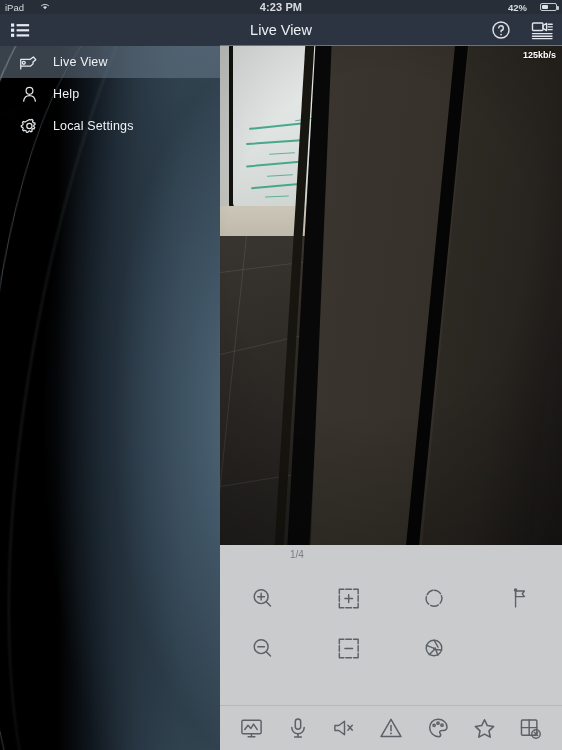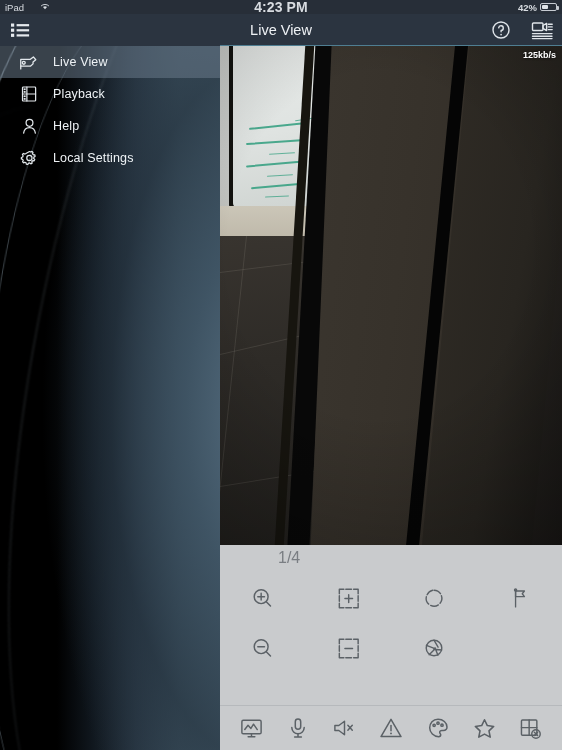--- a/index.html
+++ b/index.html
@@ -11,22 +11,22 @@
   }
   #app{ position:relative; width:562px; height:750px; overflow:hidden; }
 
   
   .statusbar{
     position:absolute; left:0; top:0; width:562px; height:14px;
     background:#272e38; color:#d8dce1; font-size:9.5px;
     display:flex; align-items:center; z-index:40;
   }
   .sb-left{ position:absolute; left:5px; display:flex; gap:16px; }
-  .sb-center{ position:absolute; left:0; width:562px; text-align:center; font-weight:bold; font-size:14px; letter-spacing:.1px;}
-  .sb-right{ position:absolute; right:5px; display:flex; align-items:center; gap:3px; font-weight:bold;}
+  .sb-center{ position:absolute; left:0; width:562px; text-align:center; font-weight:bold; font-size:11px; letter-spacing:.1px;}
+  .sb-right{ position:absolute; right:5px; display:flex; align-items:center; gap:13px; font-weight:bold;}
   .wifi-ico{ display:inline-block; width:9px; height:8px; }
   .batt{ position:relative; width:17px; height:8px; border:1px solid #c6cbd2; border-radius:2px; }
   .batt::after{ content:""; position:absolute; right:-3px; top:2px; width:2px; height:4px; background:#c6cbd2; border-radius:0 1px 1px 0; }
   .batt-fill{ position:absolute; left:1px; top:1px; bottom:1px; width:42%; background:#dfe3e8; border-radius:1px; }
 
   
   .navbar{
     position:absolute; left:0; top:14px; width:562px; height:32px;
     background:#2b3440; z-index:35;
   }
@@ -146,21 +146,21 @@
   .v-bitrate{
     position:absolute; right:6px; top:4px; color:#fff; font-size:9px;
     font-weight:bold; text-shadow:0 0 3px rgba(0,0,0,.85); z-index:5;
   }
 
   
   .ptz{
     position:absolute; left:220px; top:545px; width:342px; height:160px;
     background:#c9cbcd; z-index:12;
   }
-  .ptz-page{ position:absolute; left:58px; top:4px; font-size:16px; color:#7a7e83; }
+  .ptz-page{ position:absolute; left:70px; top:4px; font-size:10px; color:#7a7e83; }
   .ptz-grid{
     position:absolute; left:0; top:36px; width:342px;
     display:grid; grid-template-columns:repeat(4,1fr); row-gap:16px;
     justify-items:center; align-items:center;
   }
   .ptz-btn{ width:34px; height:34px; display:flex; align-items:center; justify-content:center; cursor:pointer; }
 
   
   .toolbar{
     position:absolute; left:220px; top:705px; width:342px; height:45px;
@@ -243,33 +243,20 @@
         <span class="sb-ico">
           <svg viewBox="0 0 24 20" width="22" height="19">
             <path d="M3 6.5h10.5l3.3-2.6 2.6 3.1-3 2.4v2.1L13.5 14H3z" class="stroke-l"></path>
             <circle cx="6.3" cy="10.3" r="1.6" class="stroke-l"></circle>
             <path d="M3 14v3" class="stroke-l"></path>
           </svg>
         </span>
         <span class="sb-label">Live View</span>
       </div>
 
-      <div class="sb-item">
-        <span class="sb-ico">
-          <svg viewBox="0 0 24 22" width="21" height="20">
-            <rect x="4" y="3" width="15" height="16" rx="1" class="stroke-l"></rect>
-            <path d="M9 3v16M4 11h15" class="stroke-l"></path>
-            <rect x="5.3" y="4.6" width="2.3" height="2" fill="#e3e8ec"></rect>
-            <rect x="5.3" y="7.6" width="2.3" height="2" fill="#e3e8ec"></rect>
-            <rect x="5.3" y="12.6" width="2.3" height="2" fill="#e3e8ec"></rect>
-            <rect x="5.3" y="15.6" width="2.3" height="2" fill="#e3e8ec"></rect>
-          </svg>
-        </span>
-        <span class="sb-label">Playback</span>
-      </div>
 
 
 
 
 
 
       <div class="sb-item">
         <span class="sb-ico">
           <svg viewBox="0 0 24 22" width="21" height="20">
             <circle cx="12" cy="7.4" r="3.9" class="stroke-l"></circle>

